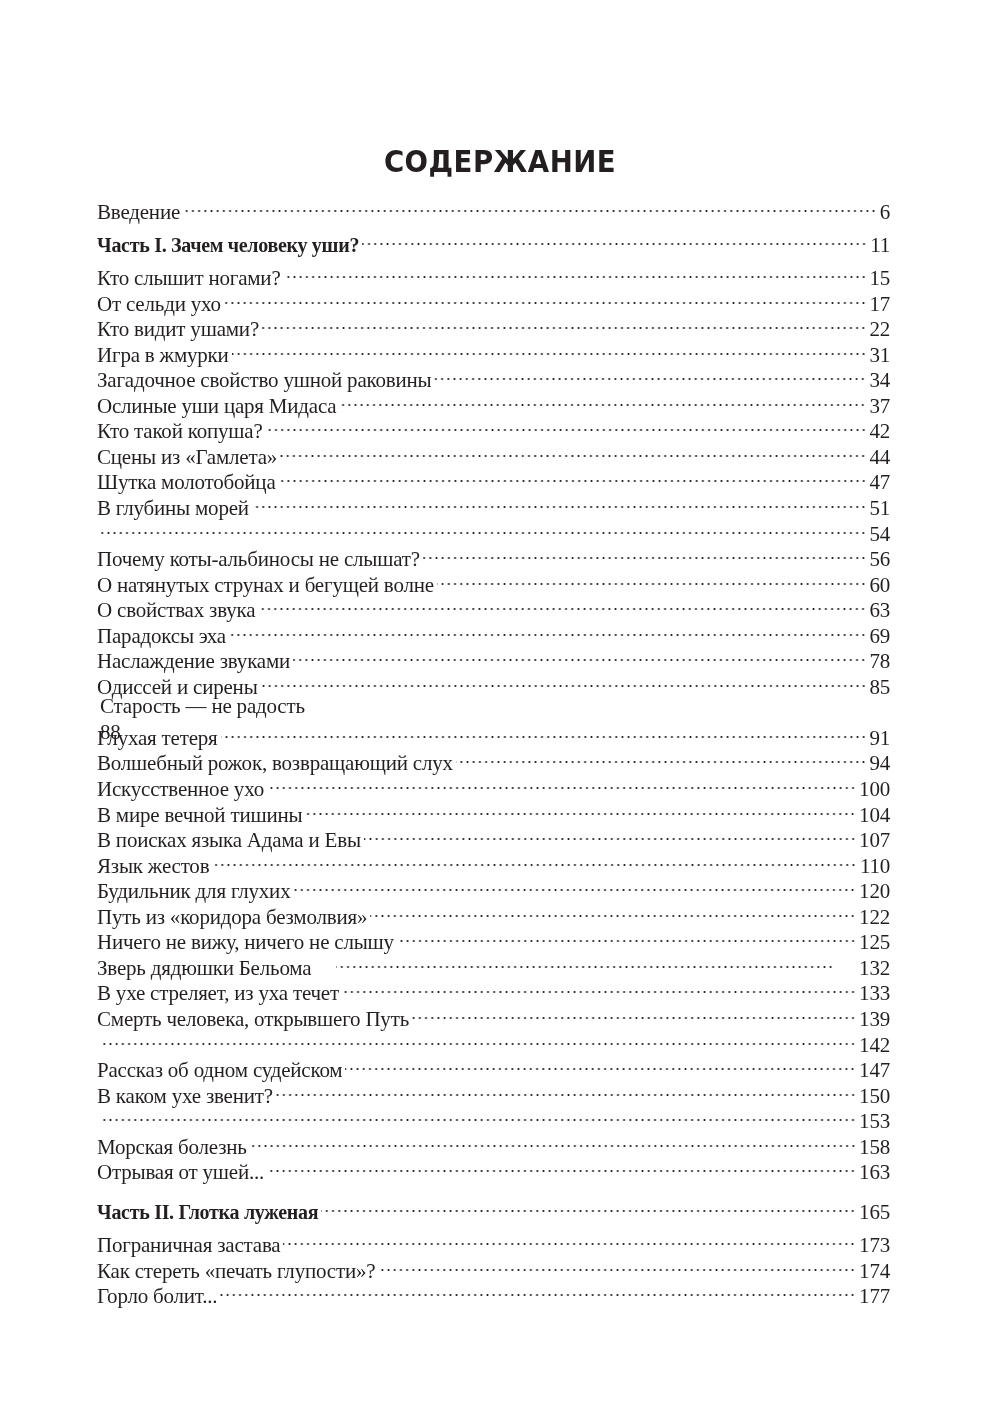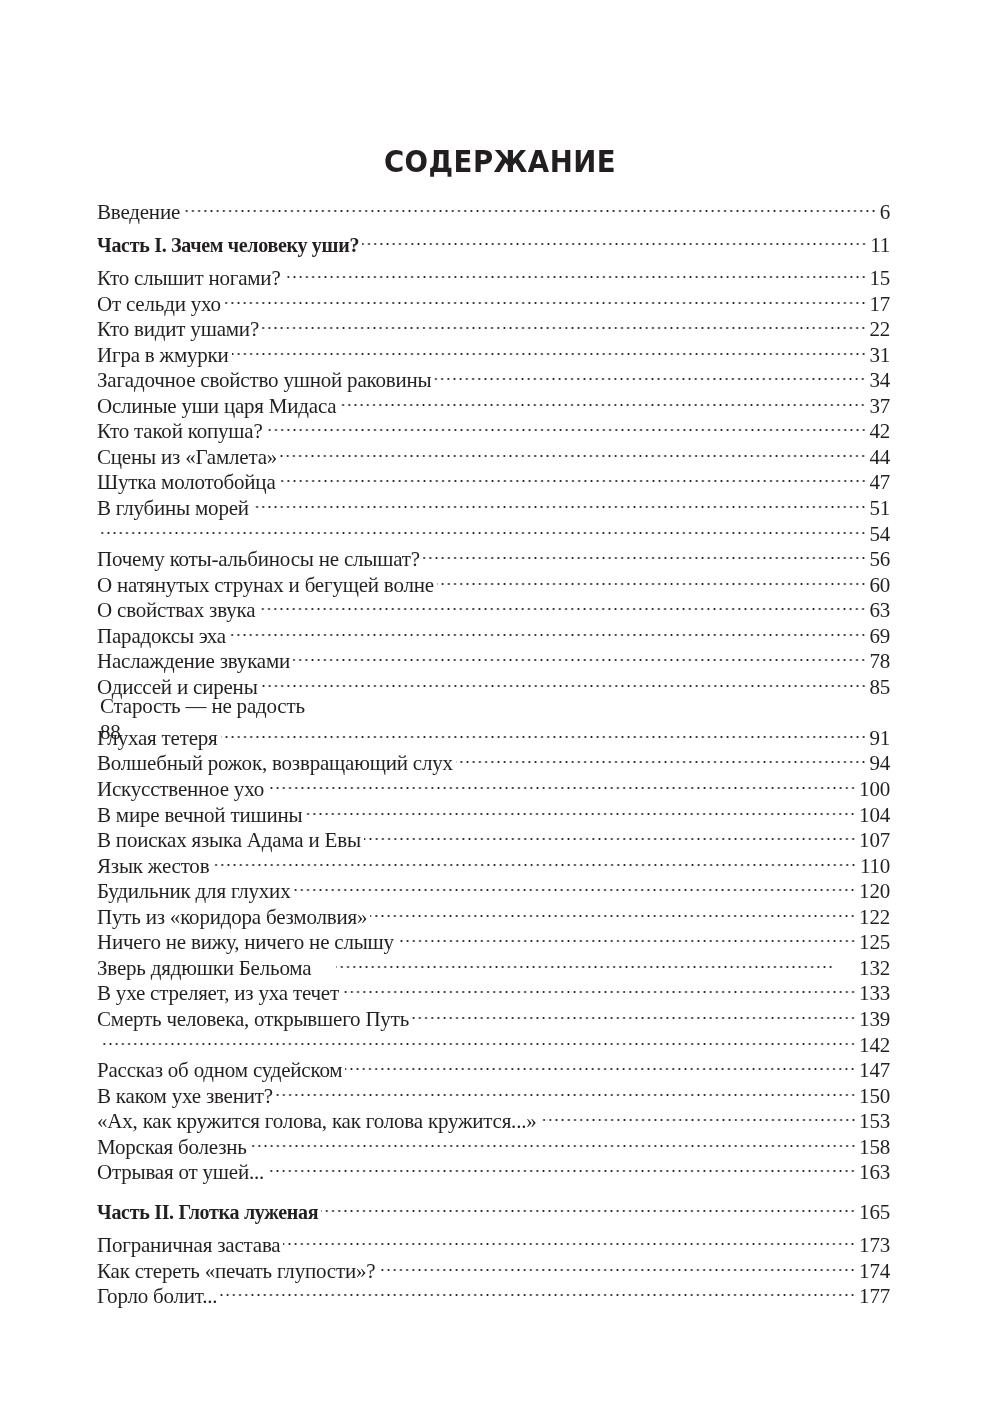--- a/index.html
+++ b/index.html
@@ -207,21 +207,20 @@
         <span class="label">Рассказ об одном судейском</span>
         <span class="dots"></span>
         <span class="page-num">147</span>
       </div>
       <div class="row" style="top: 1076.6px;">
         <span class="label">В каком ухе звенит?</span>
         <span class="dots"></span>
         <span class="page-num">150</span>
       </div>
       <div class="row" style="top: 1102.15px;">
-        <span class="label">«Ах, как кружится голова, как голова кружится...»</span>
         <span class="dots"></span>
         <span class="page-num">153</span>
       </div>
       <div class="row" style="top: 1127.7px;">
         <span class="label">Морская болезнь</span>
         <span class="dots"></span>
         <span class="page-num">158</span>
       </div>
       <div class="row" style="top: 1153.25px;">
         <span class="label">Отрывая от ушей...</span>

